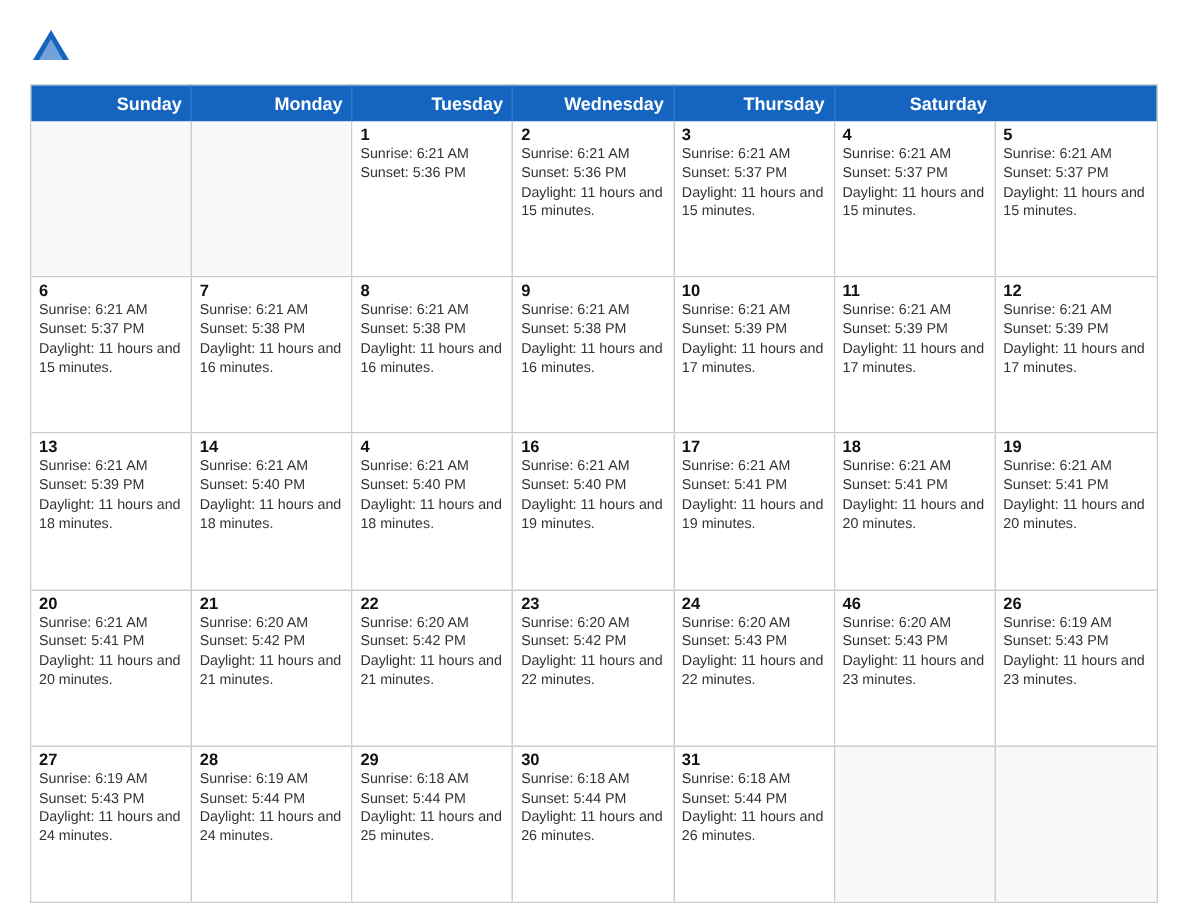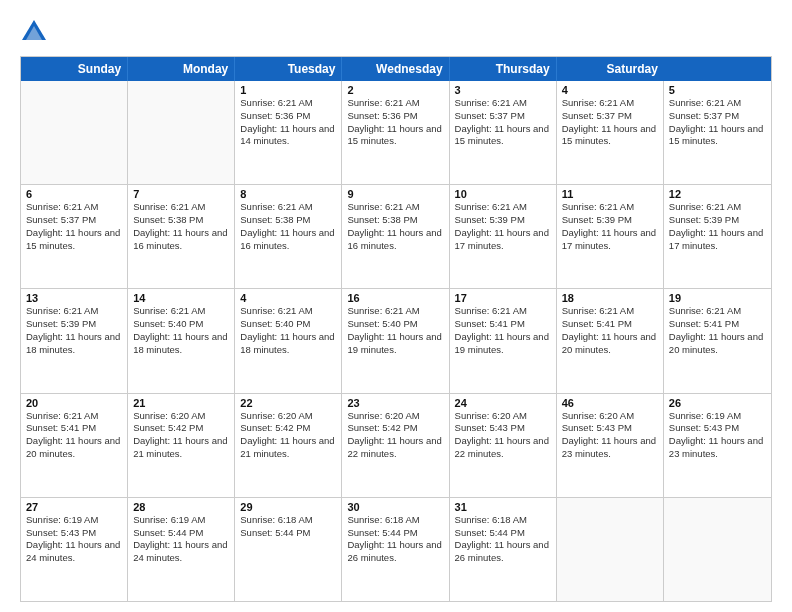--- a/index.html
+++ b/index.html
@@ -143,21 +143,20 @@
         <div class="cal-header-cell">Saturday</div>
       </div>
     <div class="cal-body">
     <div class="cal-row">
           <div class="cal-cell empty"></div>
           <div class="cal-cell empty"></div>
           <div class="cal-cell">
         <div class="day-number">1</div>
         <div class="cell-line">Sunrise: 6:21 AM</div>
         <div class="cell-line">Sunset: 5:36 PM</div>
-        <div class="cell-line">Daylight: 11 hours and 14 minutes.</div>
       </div>
           <div class="cal-cell">
         <div class="day-number">2</div>
         <div class="cell-line">Sunrise: 6:21 AM</div>
         <div class="cell-line">Sunset: 5:36 PM</div>
         <div class="cell-line">Daylight: 11 hours and 15 minutes.</div>
       </div>
           <div class="cal-cell">
         <div class="day-number">3</div>
         <div class="cell-line">Sunrise: 6:21 AM</div>
@@ -319,20 +318,21 @@
           <div class="cal-cell">
         <div class="day-number">28</div>
         <div class="cell-line">Sunrise: 6:19 AM</div>
         <div class="cell-line">Sunset: 5:44 PM</div>
         <div class="cell-line">Daylight: 11 hours and 24 minutes.</div>
       </div>
           <div class="cal-cell">
         <div class="day-number">29</div>
         <div class="cell-line">Sunrise: 6:18 AM</div>
         <div class="cell-line">Sunset: 5:44 PM</div>
+        <div class="cell-line">Daylight: 11 hours and 25 minutes.</div>
       </div>
           <div class="cal-cell">
         <div class="day-number">30</div>
         <div class="cell-line">Sunrise: 6:18 AM</div>
         <div class="cell-line">Sunset: 5:44 PM</div>
         <div class="cell-line">Daylight: 11 hours and 26 minutes.</div>
       </div>
           <div class="cal-cell">
         <div class="day-number">31</div>
         <div class="cell-line">Sunrise: 6:18 AM</div>

